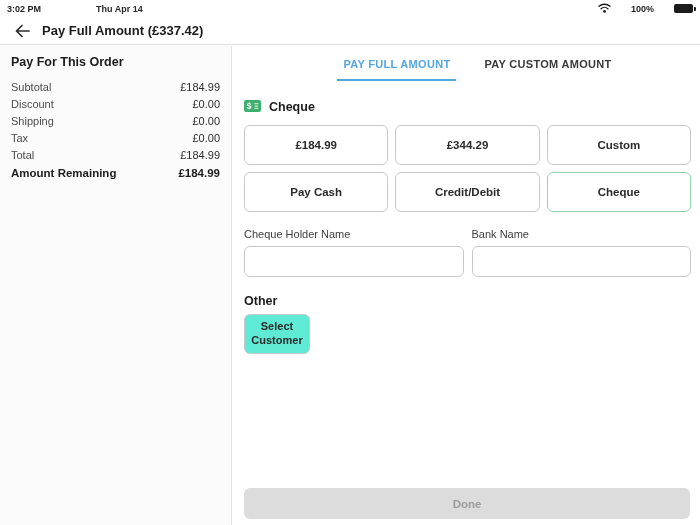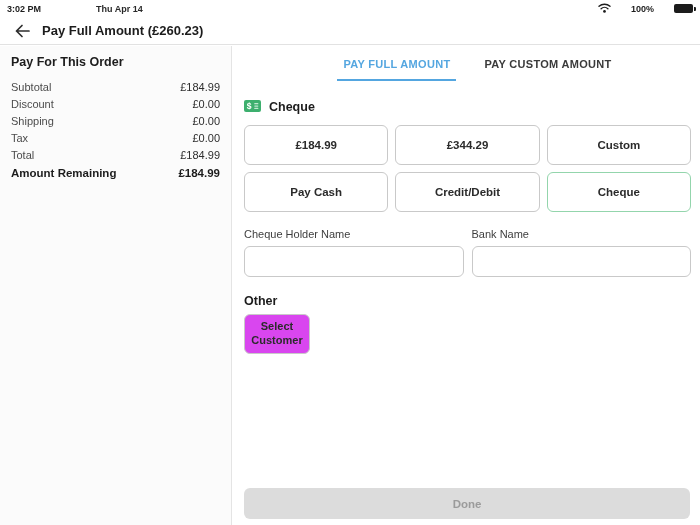--- a/index.html
+++ b/index.html
@@ -75,21 +75,21 @@
 
   .fields-row { display:grid; grid-template-columns:1fr 1fr; gap:8px; margin-top:16px; }
   .field-label { font-size:11px; color:#3e3e3e; margin-bottom:6px; }
   .text-input {
     width:100%; height:31px; border:1px solid #c9c9c9; border-radius:6px;
     background:#fff; padding:0 8px; font-size:12px; font-family:inherit; color:#222;
     outline:none;
   }
 
   .select-customer {
-    width:66px; height:40px; background:#d946ef; border:1px solid #c9c9c9; border-radius:6px;
+    width:66px; height:40px; background:#5eead4; border:1px solid #c9c9c9; border-radius:6px;
     font-size:11px; font-weight:600; color:#2b2b2b; line-height:1.25;
     display:flex; align-items:center; justify-content:center; text-align:center;
     cursor:pointer; font-family:inherit; padding:0 4px;
   }
 
   .done-btn {
     position:absolute; left:9px; right:10px; bottom:6px; height:31px;
     background:#dcdcdc; border:none; border-radius:6px;
     font-size:11.5px; font-weight:600; color:#9b9b9b; font-family:inherit;
     cursor:default;
@@ -115,21 +115,21 @@
     <span class="battery"></span>
   </div>
 </div>
 
 <div class="header">
   <span class="back-btn">
     <svg width="16" height="14" viewBox="0 0 16 14">
       <path d="M8 1.5 L2.5 7 L8 12.5 M2.5 7 H15" stroke="#2d2d2d" stroke-width="1.7" fill="none" stroke-linecap="round" stroke-linejoin="round"></path>
     </svg>
   </span>
-  <span class="header-title">Pay Full Amount (£260.23)</span>
+  <span class="header-title">Pay Full Amount (£337.42)</span>
 </div>
 
 <div class="sidebar">
   <div class="sidebar-title">Pay For This Order</div>
 
   <div class="side-row">
     <span class="lbl">Subtotal</span>
     <span class="val">£184.99</span>
   </div>
   <div class="side-row">

